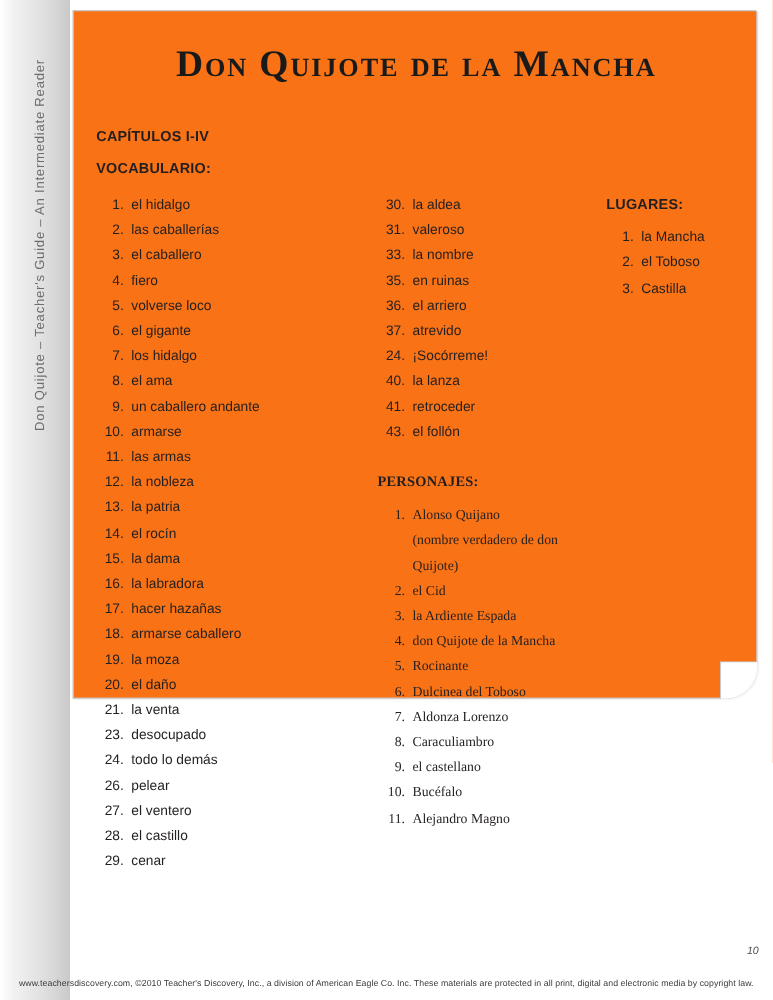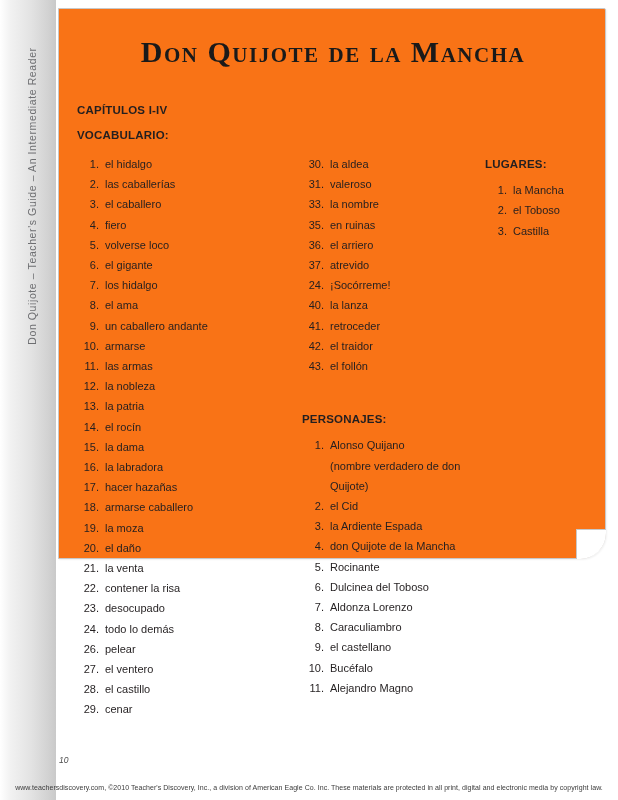--- a/index.html
+++ b/index.html
@@ -135,28 +135,28 @@
     position: absolute;
     left: 0;
     width: 22px;
     text-align: right;
   }
   ol.num li .sub {
     display: block;
     padding-left: 0;
   }
 
-  .gap-block { margin-top: 33px; }
+  .gap-block { margin-top: 20px; font-family: Liberation Serif, serif; }
 
   .pagenum {
     position: absolute;
     left: 0;
     top: 746px;
     width: 548px;
-    text-align: left;
+    text-align: right;
     font-size: 8.5px;
     color: #4d4d4d;
     font-style: italic;
   }
 
   .footer {
     position: absolute;
     left: 0;
     top: 784px;
     width: 618px;
@@ -198,42 +198,40 @@
           <li><span class="n">12.</span><span>la nobleza</span></li>
           <li><span class="n">13.</span><span>la patria</span></li>
           <li><span class="n">14.</span><span>el rocín</span></li>
           <li><span class="n">15.</span><span>la dama</span></li>
           <li><span class="n">16.</span><span>la labradora</span></li>
           <li><span class="n">17.</span><span>hacer hazañas</span></li>
           <li><span class="n">18.</span><span>armarse caballero</span></li>
           <li><span class="n">19.</span><span>la moza</span></li>
           <li><span class="n">20.</span><span>el daño</span></li>
           <li><span class="n">21.</span><span>la venta</span></li>
-          <li><span class="n">22.</span><span>contener la risa</span></li>
           <li><span class="n">23.</span><span>desocupado</span></li>
           <li><span class="n">24.</span><span>todo lo demás</span></li>
           <li><span class="n">26.</span><span>pelear</span></li>
           <li><span class="n">27.</span><span>el ventero</span></li>
           <li><span class="n">28.</span><span>el castillo</span></li>
           <li><span class="n">29.</span><span>cenar</span></li>
         </ol>
     </div>
 
     <div class="col col-2">
       <ol class="num" id="list-voc-2">
           <li><span class="n">30.</span><span>la aldea</span></li>
           <li><span class="n">31.</span><span>valeroso</span></li>
           <li><span class="n">33.</span><span>la nombre</span></li>
           <li><span class="n">35.</span><span>en ruinas</span></li>
           <li><span class="n">36.</span><span>el arriero</span></li>
           <li><span class="n">37.</span><span>atrevido</span></li>
           <li><span class="n">24.</span><span>¡Socórreme!</span></li>
           <li><span class="n">40.</span><span>la lanza</span></li>
           <li><span class="n">41.</span><span>retroceder</span></li>
-          <li><span class="n">42.</span><span>el traidor</span></li>
           <li><span class="n">43.</span><span>el follón</span></li>
         </ol>
       <div class="gap-block">
         <div class="sec-head">PERSONAJES:</div>
         <ol class="num" id="list-personajes">
             <li><span class="n">1.</span><span>Alonso Quijano</span><span class="sub">(nombre verdadero de don Quijote)</span></li>
             <li><span class="n">2.</span><span>el Cid</span></li>
             <li><span class="n">3.</span><span>la Ardiente Espada</span></li>
             <li><span class="n">4.</span><span>don Quijote de la Mancha</span></li>
             <li><span class="n">5.</span><span>Rocinante</span></li>

